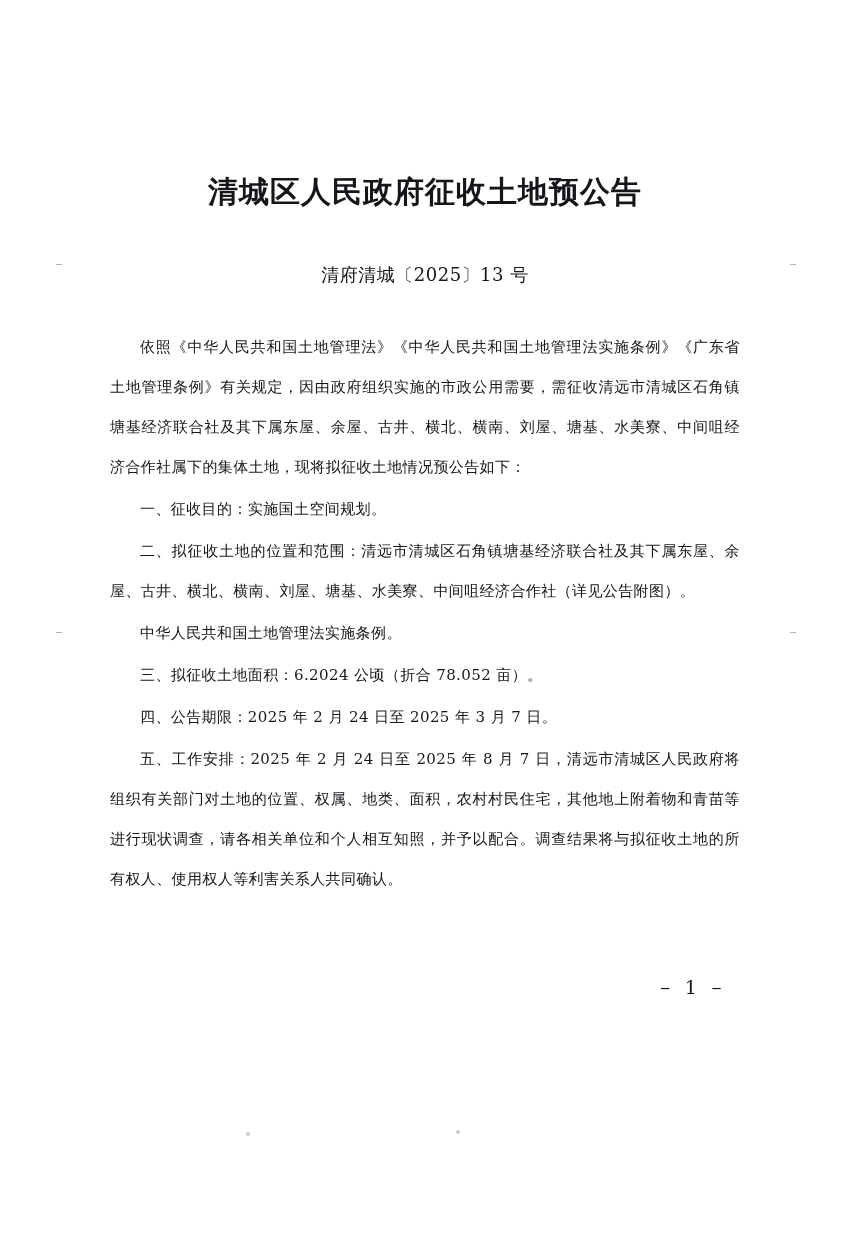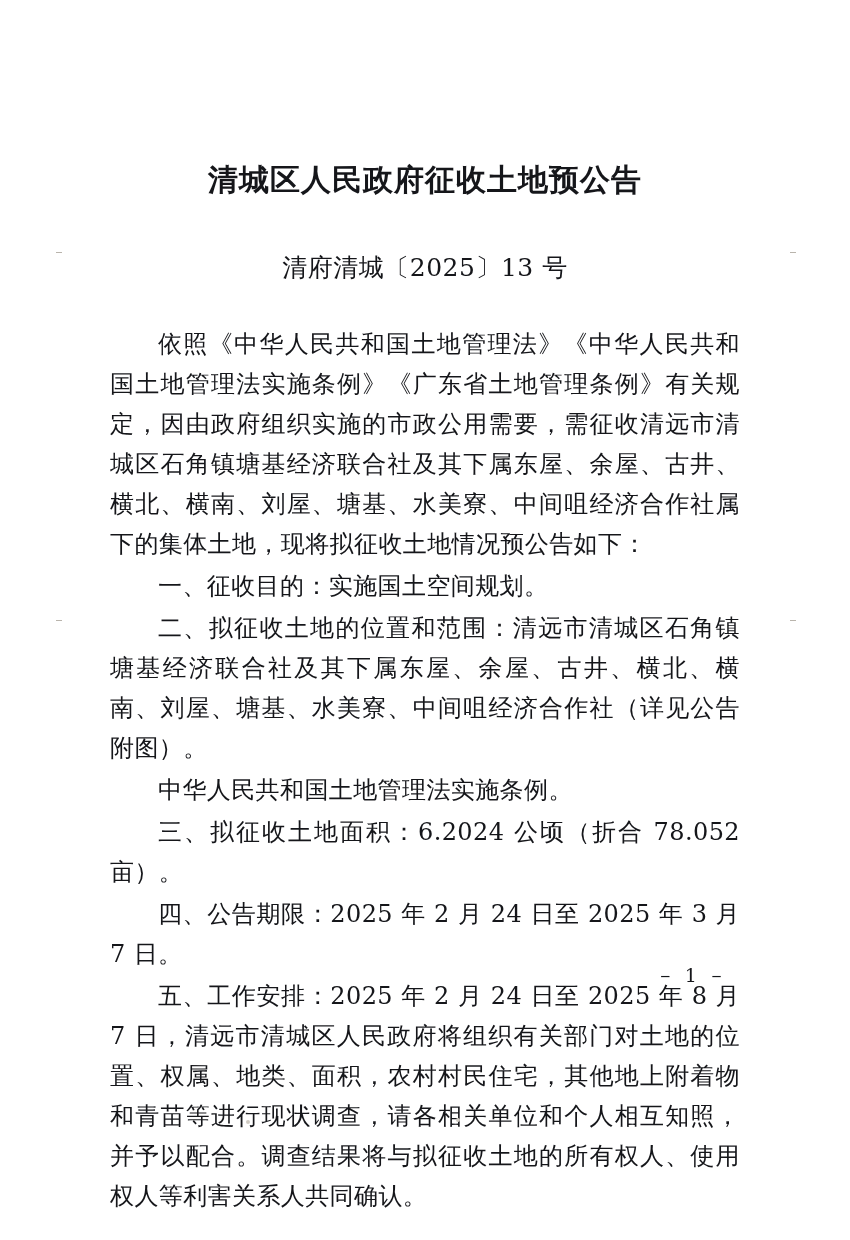--- a/index.html
+++ b/index.html
@@ -10,50 +10,50 @@
   body {
     width: 850px;
     height: 1240px;
     position: relative;
     font-family: "DejaVu Serif", "Liberation Serif", serif;
     color: #15161a;
     overflow: hidden;
   }
   .page {
     position: absolute;
-    top: 0; left: 0;
+    top: 12px; left: 0;
     width: 850px;
     height: 1067px;
     box-sizing: border-box;
     padding: 0 110px;
   }
   .doc-title {
     margin: 0;
     padding-top: 160px;
     text-align: center;
     font-size: 30px;
     font-weight: bold;
     letter-spacing: 1px;
     line-height: 1.3;
     font-family: "DejaVu Serif", "Liberation Serif", serif;
   }
   .doc-number {
     margin: 0;
     padding-top: 52px;
     text-align: center;
-    font-size: 25px;
+    font-size: 18px;
     letter-spacing: 0.5px;
     font-family: "DejaVu Serif", "Liberation Serif", serif;
   }
   .body-block {
     padding-top: 40px;
   }
   .para {
     margin: 0 0 2px 0;
-    font-size: 24px;
+    font-size: 15px;
     line-height: 40px;
     text-align: justify;
     text-justify: inter-ideograph;
     text-indent: 2em;
     letter-spacing: 0.4px;
   }
   .footer-page {
     position: absolute;
     left: 0;
     right: 0;

